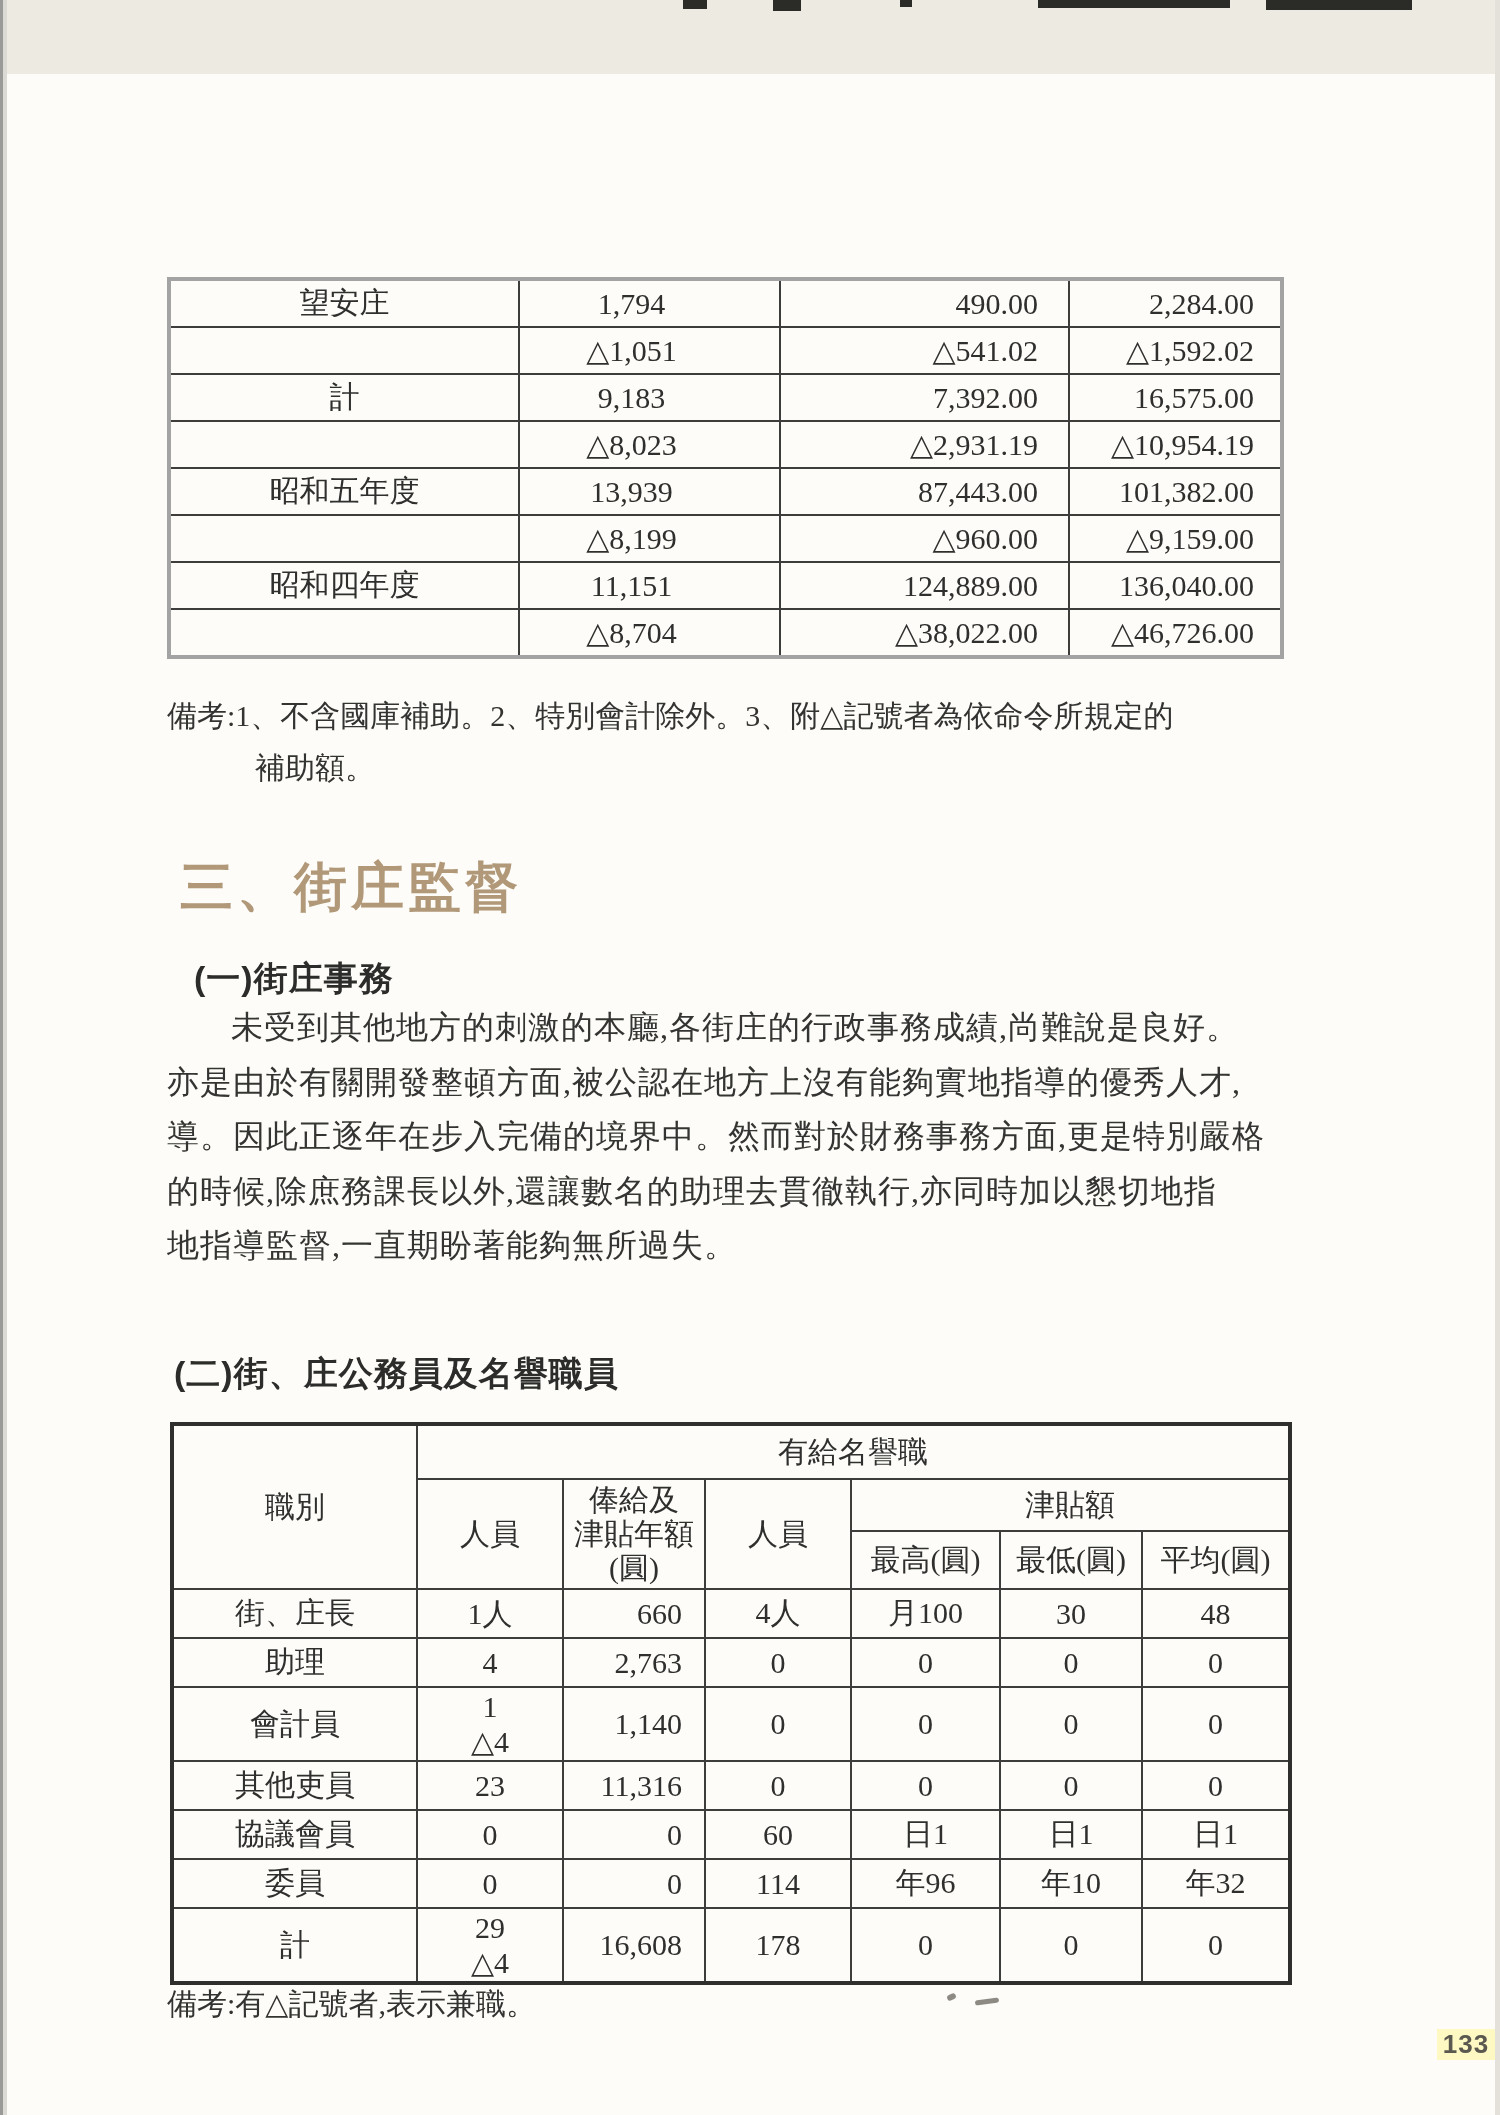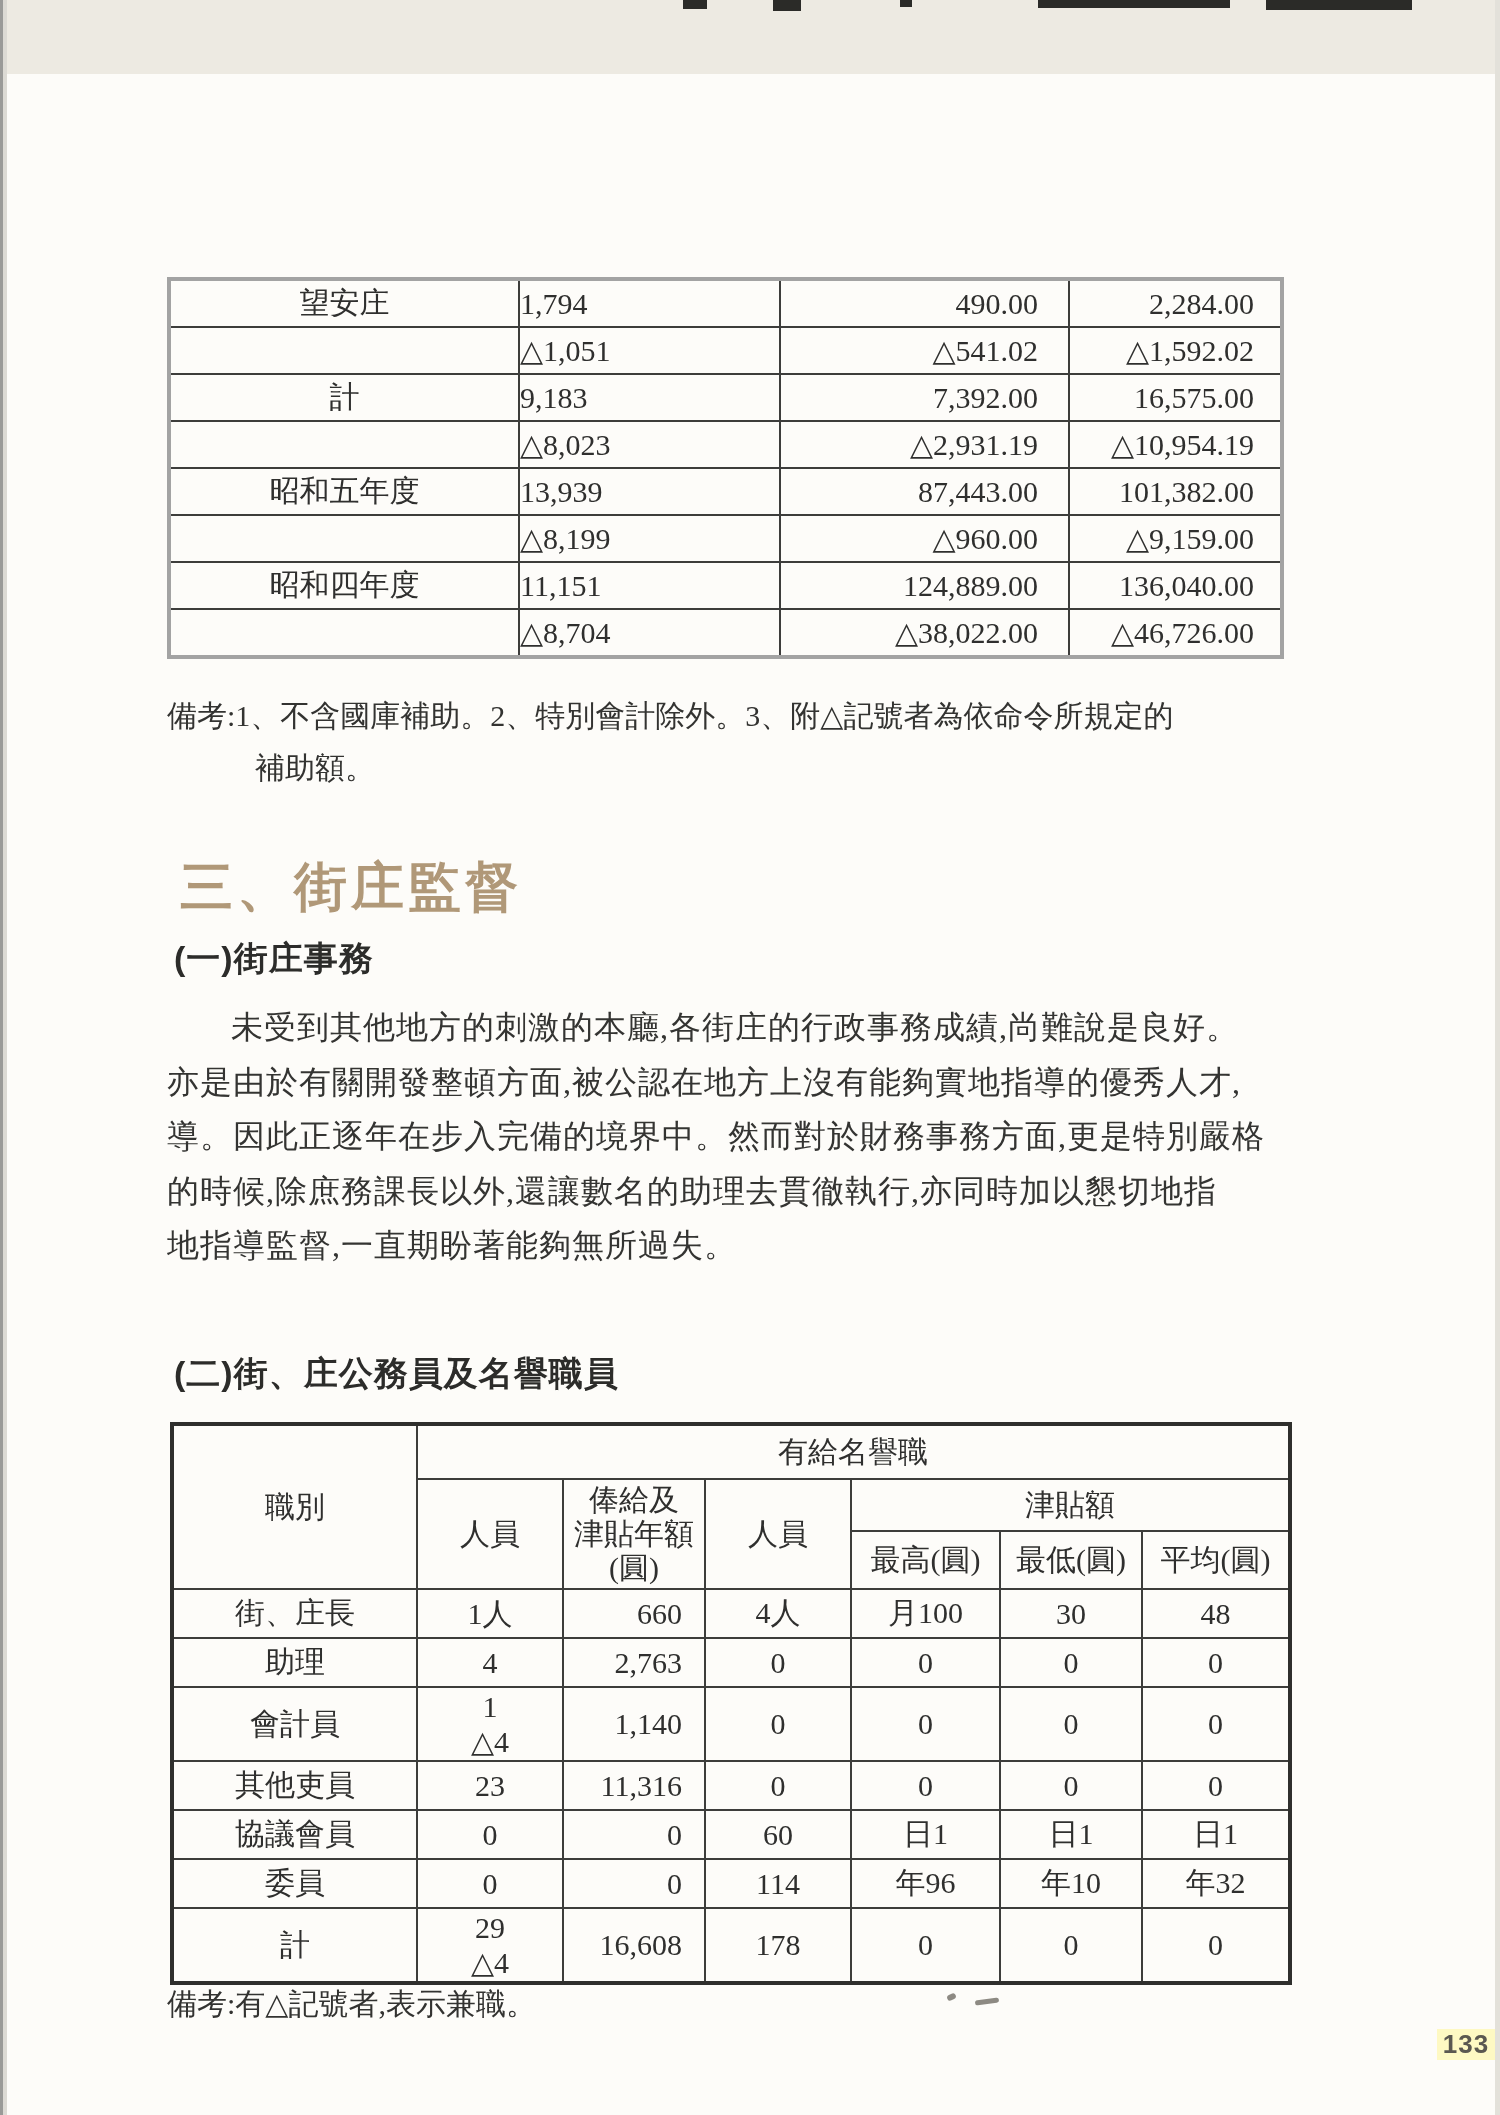--- a/index.html
+++ b/index.html
@@ -37,21 +37,21 @@
   table{border-collapse:collapse;table-layout:fixed;}
   td{border:2px solid #3d3d3b;padding:0;vertical-align:middle;
      font-size:30px;color:#2f2f2e;overflow:hidden;}
 
   .t1{
     position:absolute;left:167px;top:277px;width:1113px;
     border:4px solid #a3a3a3;
   }
   .t1 td{height:45px;}
   .t1 .lab{text-align:center;}
-  .t1 .n1{text-align:left;padding-right:36px;margin-left:20px;}
+  .t1 .n1{text-align:center;padding-right:36px;margin-left:20px;}
   .t1 .n2{text-align:right;padding-right:30px;}
   .t1 .n3{text-align:right;padding-right:26px;}
 
   .t2{
     position:absolute;left:170px;top:1422px;width:1118px;
     border:4px solid #2f2f2d;
   }
   .t2 td{height:47px;text-align:center;}
   .t2 .hr1 td{height:52px;}
   .t2 .hr2 td{height:50px;}
@@ -73,21 +73,21 @@
     font-family:"Liberation Sans","DejaVu Sans",sans-serif;
     font-size:53px;font-weight:bold;letter-spacing:4px;
     color:#b09878;
   }
   .sub-title{
     position:absolute;left:174px;margin:0;
     font-family:"Liberation Sans","DejaVu Sans",sans-serif;
     font-size:34px;font-weight:bold;letter-spacing:1px;
     color:#2c2c2a;
   }
-  .sub1{top:936px;}
+  .sub1{top:956px;margin-left:20px;}
   .sub2{top:1351px;}
 
   .para{
     position:absolute;left:167px;top:1000px;width:1180px;
     font-size:32px;line-height:54.5px;color:#343432;
     letter-spacing:1px;
   }
   .pline-first{text-indent:64px;}
 
   .pageno{

